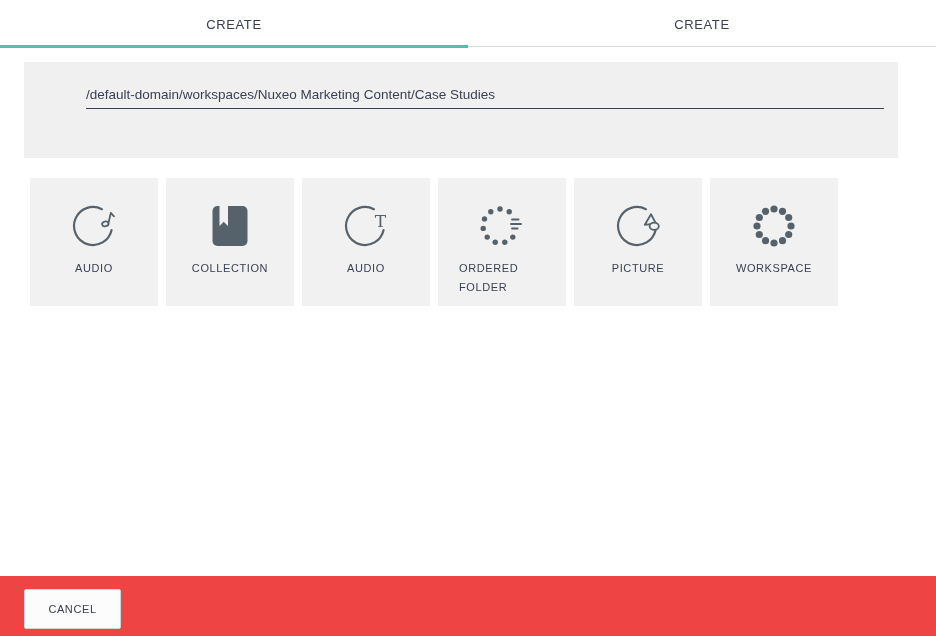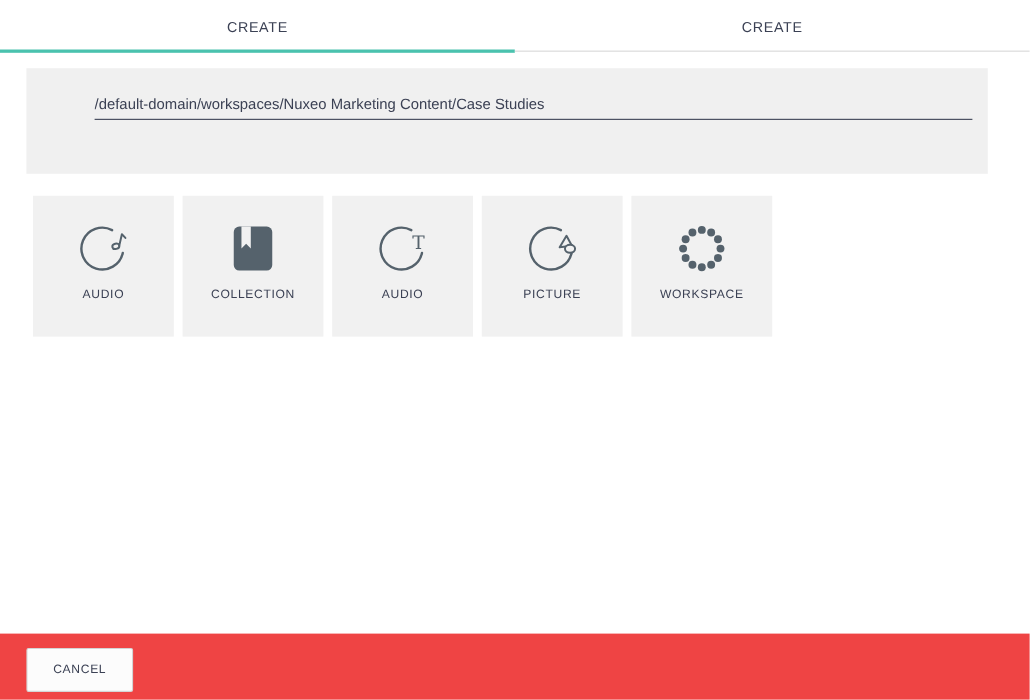--- a/index.html
+++ b/index.html
@@ -75,20 +75,35 @@
 
 
   <div class="tile" data-name="create-tile-note">
     <span class="icon" data-name="note-circle-t-icon"><svg width="48" height="48" viewBox="0 0 48 48">
           <path d="M31.9 7.2 A19 19 0 1 0 41.6 28" fill="none" stroke="#55626c" stroke-width="2.2" stroke-linecap="round"></path>
           <text x="38.5" y="24.5" font-family="DejaVu Serif, serif" font-size="17" fill="#55626c" text-anchor="middle">T</text>
         </svg></span>
     <span class="tile-label" data-name="tile-label">AUDIO</span>
   </div>
 
+  <div class="tile" data-name="create-tile-ordered-folder">
+    <span class="icon" data-name="ordered-folder-dotted-list-icon"><svg width="48" height="48" viewBox="0 0 48 48">
+          <circle cx="22.0" cy="7.0" r="2.7" fill="#55626c"></circle>
+          <circle cx="31.2" cy="9.7" r="2.7" fill="#55626c"></circle>
+          <circle cx="34.8" cy="35.1" r="2.7" fill="#55626c"></circle>
+          <circle cx="26.8" cy="40.3" r="2.7" fill="#55626c"></circle>
+          <circle cx="17.2" cy="40.3" r="2.7" fill="#55626c"></circle>
+          <circle cx="9.2" cy="35.1" r="2.7" fill="#55626c"></circle>
+          <circle cx="5.2" cy="26.4" r="2.7" fill="#55626c"></circle>
+          <circle cx="6.5" cy="16.9" r="2.7" fill="#55626c"></circle>
+          <circle cx="12.8" cy="9.7" r="2.7" fill="#55626c"></circle>
+          <path d="M34 17.5 H40.5 M33 22 H43 M34 26.5 H39.5" stroke="#55626c" stroke-width="2" fill="none" stroke-linecap="round"></path>
+        </svg></span>
+    <span class="tile-label" data-name="tile-label">ORDERED FOLDER</span>
+  </div>
 
   <div class="tile" data-name="create-tile-picture">
     <span class="icon" data-name="picture-circle-mountain-icon"><svg width="48" height="48" viewBox="0 0 48 48">
           <path d="M31.9 7.2 A19 19 0 1 0 41.6 28" fill="none" stroke="#55626c" stroke-width="2.2" stroke-linecap="round"></path>
           <path d="M30.8 22.8 L37 12.3 L41.9 21.4 Z" fill="none" stroke="#55626c" stroke-width="1.8" stroke-linejoin="round"></path>
           <ellipse cx="40.2" cy="24.2" rx="4.6" ry="3.6" fill="#f1f1f1" stroke="#55626c" stroke-width="1.8"></ellipse>
         </svg></span>
     <span class="tile-label" data-name="tile-label">PICTURE</span>
   </div>
 

